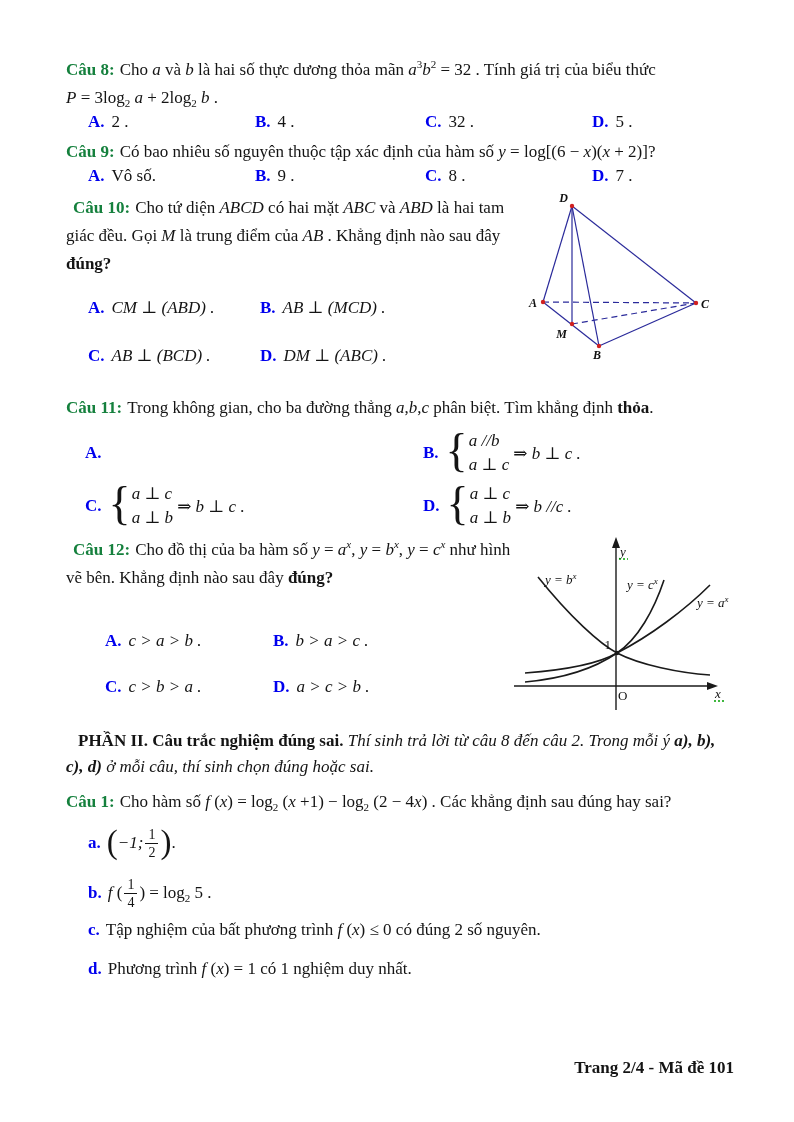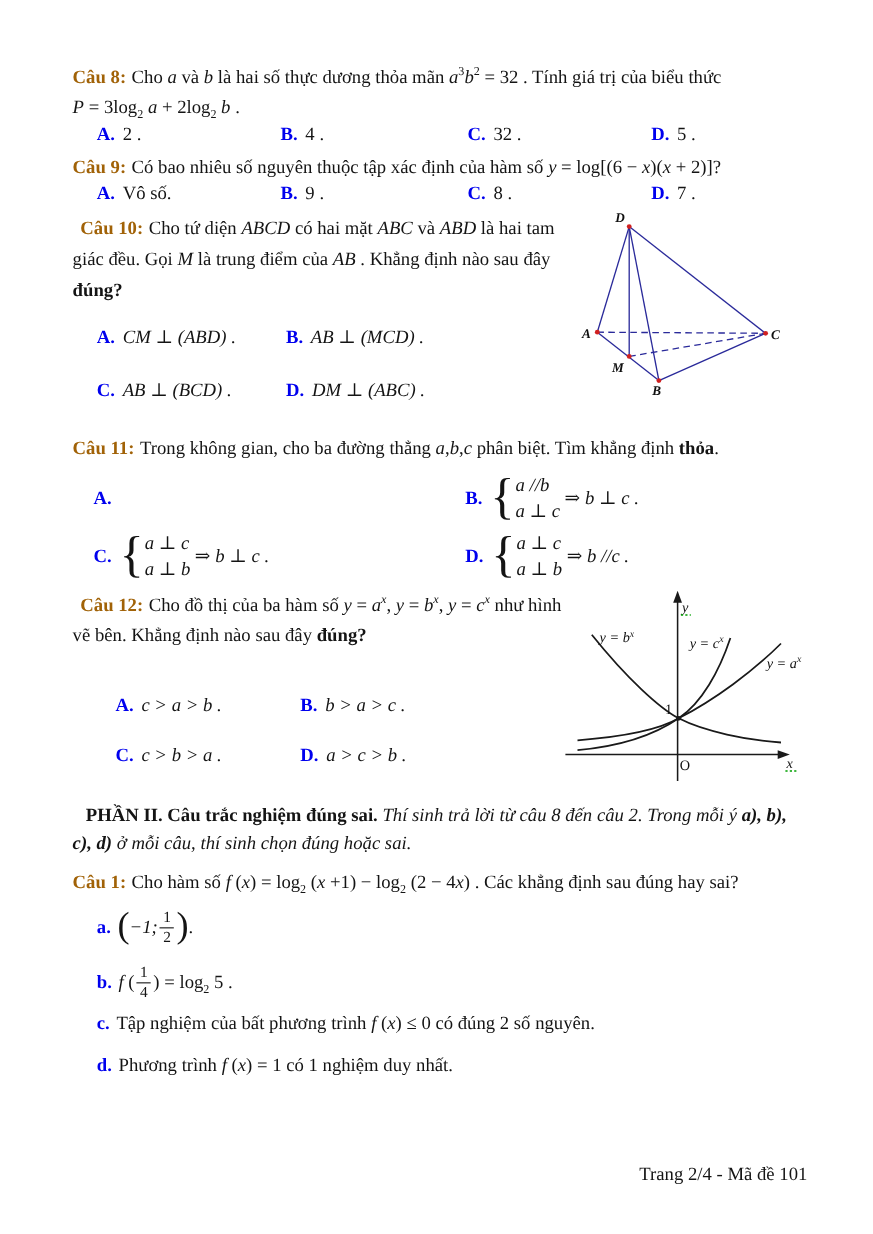--- a/index.html
+++ b/index.html
@@ -5,21 +5,21 @@
   * { margin:0; padding:0; box-sizing:border-box; }
   html,body { background:#ffffff; }
   body {
     width:794px; height:1122px;
     font-family:"Liberation Serif","DejaVu Serif","DejaVu Sans",serif;
     color:#141414; font-size:17px;
   }
   .page { position:relative; width:794px; height:1122px; background:#fff; overflow:hidden; }
   .abs { position:absolute; }
 
-  .qlabel { color:#a16207; font-weight:bold; margin-right:5px; }
+  .qlabel { color:#15803d; font-weight:bold; margin-right:5px; }
   .letter { color:#0000EE; font-weight:bold; margin-right:7px; }
   .itemletter { color:#0000EE; font-weight:bold; margin-right:6px; }
 
   .m  { font-style:italic; }
   .b  { font-weight:bold; }
   .i  { font-style:italic; }
   .bi { font-weight:bold; font-style:italic; }
   .sup { vertical-align:super; font-size:11px; line-height:0; }
   .sub { vertical-align:sub;  font-size:11px; line-height:0; }
 
@@ -44,21 +44,21 @@
   .syslines { display:inline-flex; flex-direction:column; line-height:24px; margin-left:1px; }
   .sysresult { margin-left:4px; }
 
   
   .frac { display:inline-flex; flex-direction:column; vertical-align:middle; text-align:center;
           font-size:14px; line-height:17px; margin:0 2px; }
   .frac .num { border-bottom:1px solid #141414; padding:0 3px; }
   .bigp { font-size:33px; font-weight:400; line-height:1; vertical-align:middle; transform:translateY(-1px); display:inline-block; }
 
   .item { display:flex; align-items:center; line-height:24px; }
-  .footer { text-align:right; }
+  .footer { text-align:right;font-weight:bold; }
   svg text { font-family:"Liberation Serif","DejaVu Serif","DejaVu Sans",serif; }
 </style>
 </head>
 <body>
 
 <div class="page">
 
   <p class="abs para" style="top:57px;left:66px;width:678px;">
     <span class="qlabel">Câu 8:</span><span><span>Cho </span><span class="m">a</span><span> và </span><span class="m">b</span><span> là hai số thực dương thỏa mãn </span><span class="m">a</span><span class="sup">3</span><span class="m">b</span><span class="sup">2</span><span> = 32 . Tính giá trị của biểu thức</span></span>
   </p>

